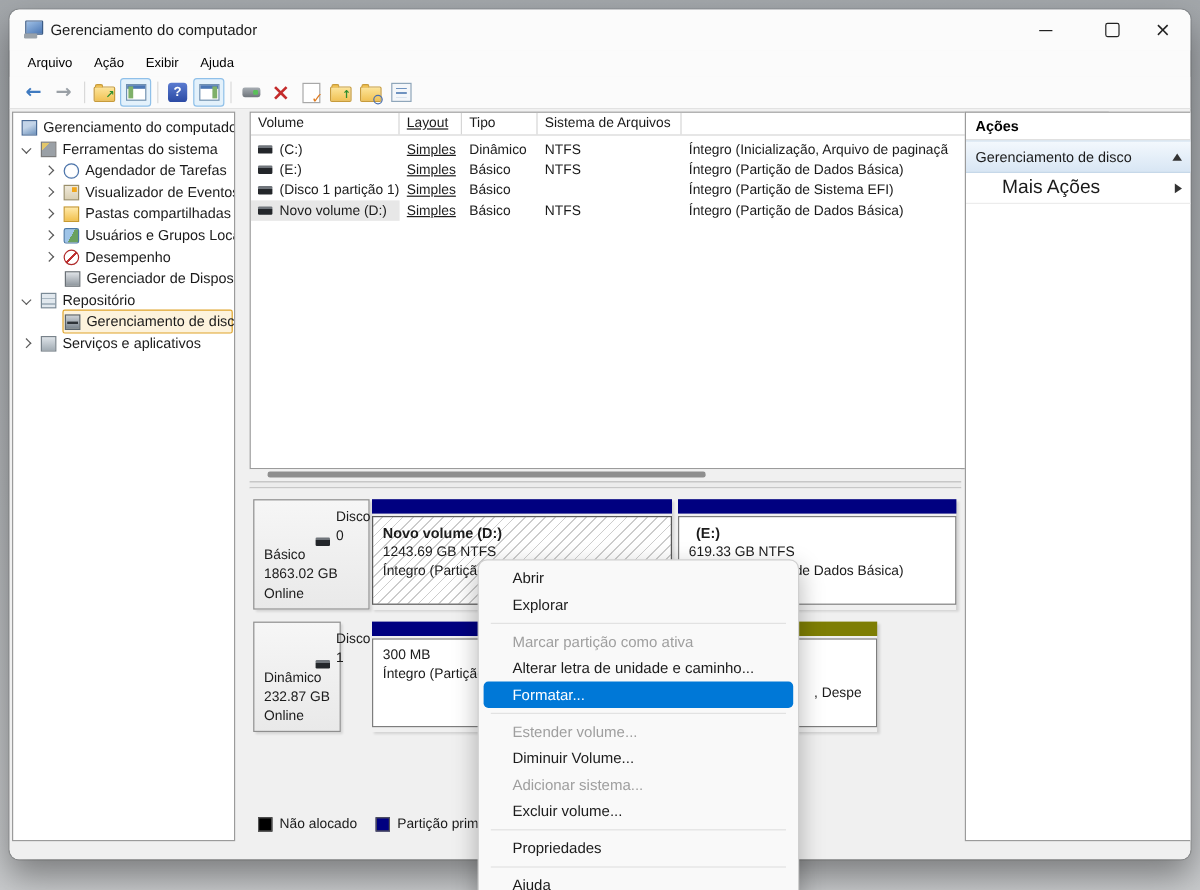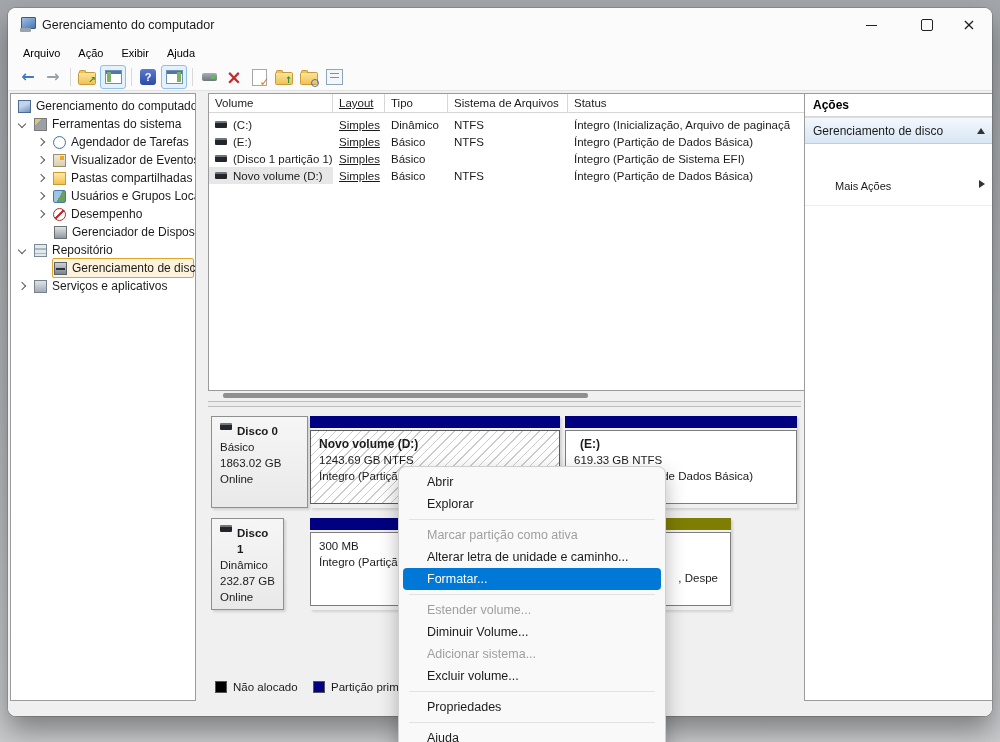--- a/index.html
+++ b/index.html
@@ -88,39 +88,39 @@
   .rowsel{background:#e7e7e7;}
 
   
   #hscroll{left:200px;top:383px;width:593px;height:10px;background:#f0f0f0;}
   #hthumb{left:215px;top:385px;width:365px;height:5px;background:#8f8f8f;border-radius:2px;}
   #splitter{left:200px;top:393px;width:593px;height:6px;background:#ececec;border-top:1px solid #bdbdbd;border-bottom:1px solid #bdbdbd;box-sizing:border-box;}
 
   
   #diskpane{left:200px;top:399px;width:593px;height:294px;background:#f0f0f0;overflow:hidden;}
   .dlabel{background:linear-gradient(180deg,#f6f6f6,#e9e9e9);border:1px solid #8f8f8f;box-sizing:border-box;padding:6px 8px;font-size:11.5px;color:#1b1b1b;line-height:16px;box-shadow:2px 2px 2px rgba(0,0,0,.12);}
-  .dname{font-weight:bold;display:flex;align-items:flex-start;}
+  .dname{font-weight:normal;display:flex;align-items:flex-end;margin-left:43px;}
   .dname .vol-ic{margin-right:5px;}
   .part{box-sizing:border-box;}
   .pbar{height:12px;width:100%;box-sizing:border-box;}
   .pbody{margin-top:2px;height:74px;background:#ffffff;border:1px solid #7d7d7d;box-sizing:border-box;padding:5px 0 0 8px;font-size:11.5px;line-height:16px;color:#1b1b1b;overflow:hidden;white-space:nowrap;}
   .pbody .pt{font-weight:bold;font-size:12px;}
   .hatch{background:repeating-linear-gradient(135deg,#ffffff 0 5px,#cccccc 5px 6px);}
   .shadow-r{box-shadow:2px 2px 2px rgba(0,0,0,.12);}
 
   
   .leg{display:flex;align-items:center;font-size:11.5px;color:#1b1b1b;}
   .sw{width:12px;height:12px;border:1px solid #555;box-sizing:border-box;margin-right:6px;flex:none;}
 
   
   #actions{left:796px;top:85px;width:192px;height:608px;overflow:hidden;}
   #actions-hdr{height:22px;display:flex;align-items:center;padding-left:8px;font-size:12px;font-weight:bold;border-bottom:1px solid #d9d9d9;}
   #actions-group{height:25px;display:flex;align-items:center;padding:0 10px 0 8px;font-size:12px;color:#1b1b1b;
       background:linear-gradient(180deg,#f3f8fd,#d8e6f4);border-top:1px solid #cfdfef;border-bottom:1px solid #b9cfe4;}
-  #actions-more{height:25px;display:flex;align-items:flex-start;padding:0 10px 0 30px;font-size:11px;color:#1b1b1b;border-bottom:1px solid #ececec;margin-top:36px;}
+  #actions-more{height:25px;display:flex;align-items:center;padding:0 10px 0 30px;font-size:16px;color:#1b1b1b;border-bottom:1px solid #ececec;}
   .tri-up{margin-left:auto;width:0;height:0;border-left:4.5px solid transparent;border-right:4.5px solid transparent;border-bottom:6px solid #333;}
   .tri-right{margin-left:auto;width:0;height:0;border-top:4.5px solid transparent;border-bottom:4.5px solid transparent;border-left:6px solid #333;}
 
   
   #ctxmenu{left:398px;top:466px;width:268px;height:290px;background:#f9f9f9;border:1px solid #cfcfcf;
       border-radius:8px 8px 8px 8px;box-shadow:0 8px 20px rgba(0,0,0,.28);z-index:60;padding-top:4px;box-sizing:border-box;}
   .mi{height:22px;display:flex;align-items:center;padding-left:28px;font-size:12.5px;color:#1b1b1b;white-space:nowrap;}
   .mi.disabled{color:#9f9f9f;}
   .mi.hl{background:#0078d7;color:#ffffff;margin:0 4px;padding-left:24px;border-radius:4px;}
   .msep{height:1px;background:#e2e2e2;margin:4px 10px;}
@@ -266,21 +266,20 @@
         <span>Serviços e aplicativos</span>
       </div>
     </div>
 
     <div class="abs pane" id="volpane">
       <div class="vh">
         <span class="c c1">Volume</span>
         <span class="c c2">Layout</span>
         <span class="c c3">Tipo</span>
         <span class="c c4">Sistema de Arquivos</span>
-        <span class="c c5">Status</span>
       </div>
       <div class="vr" style="margin-top:3px;">
         <span class="c c1">
             <span class="vol-ic"></span>
             <span>(C:)</span>
           </span>
         <span class="c c2">Simples</span>
         <span class="c c3">Dinâmico</span>
         <span class="c c4">NTFS</span>
         <span class="c c5">Íntegro (Inicialização, Arquivo de paginaçã</span>

